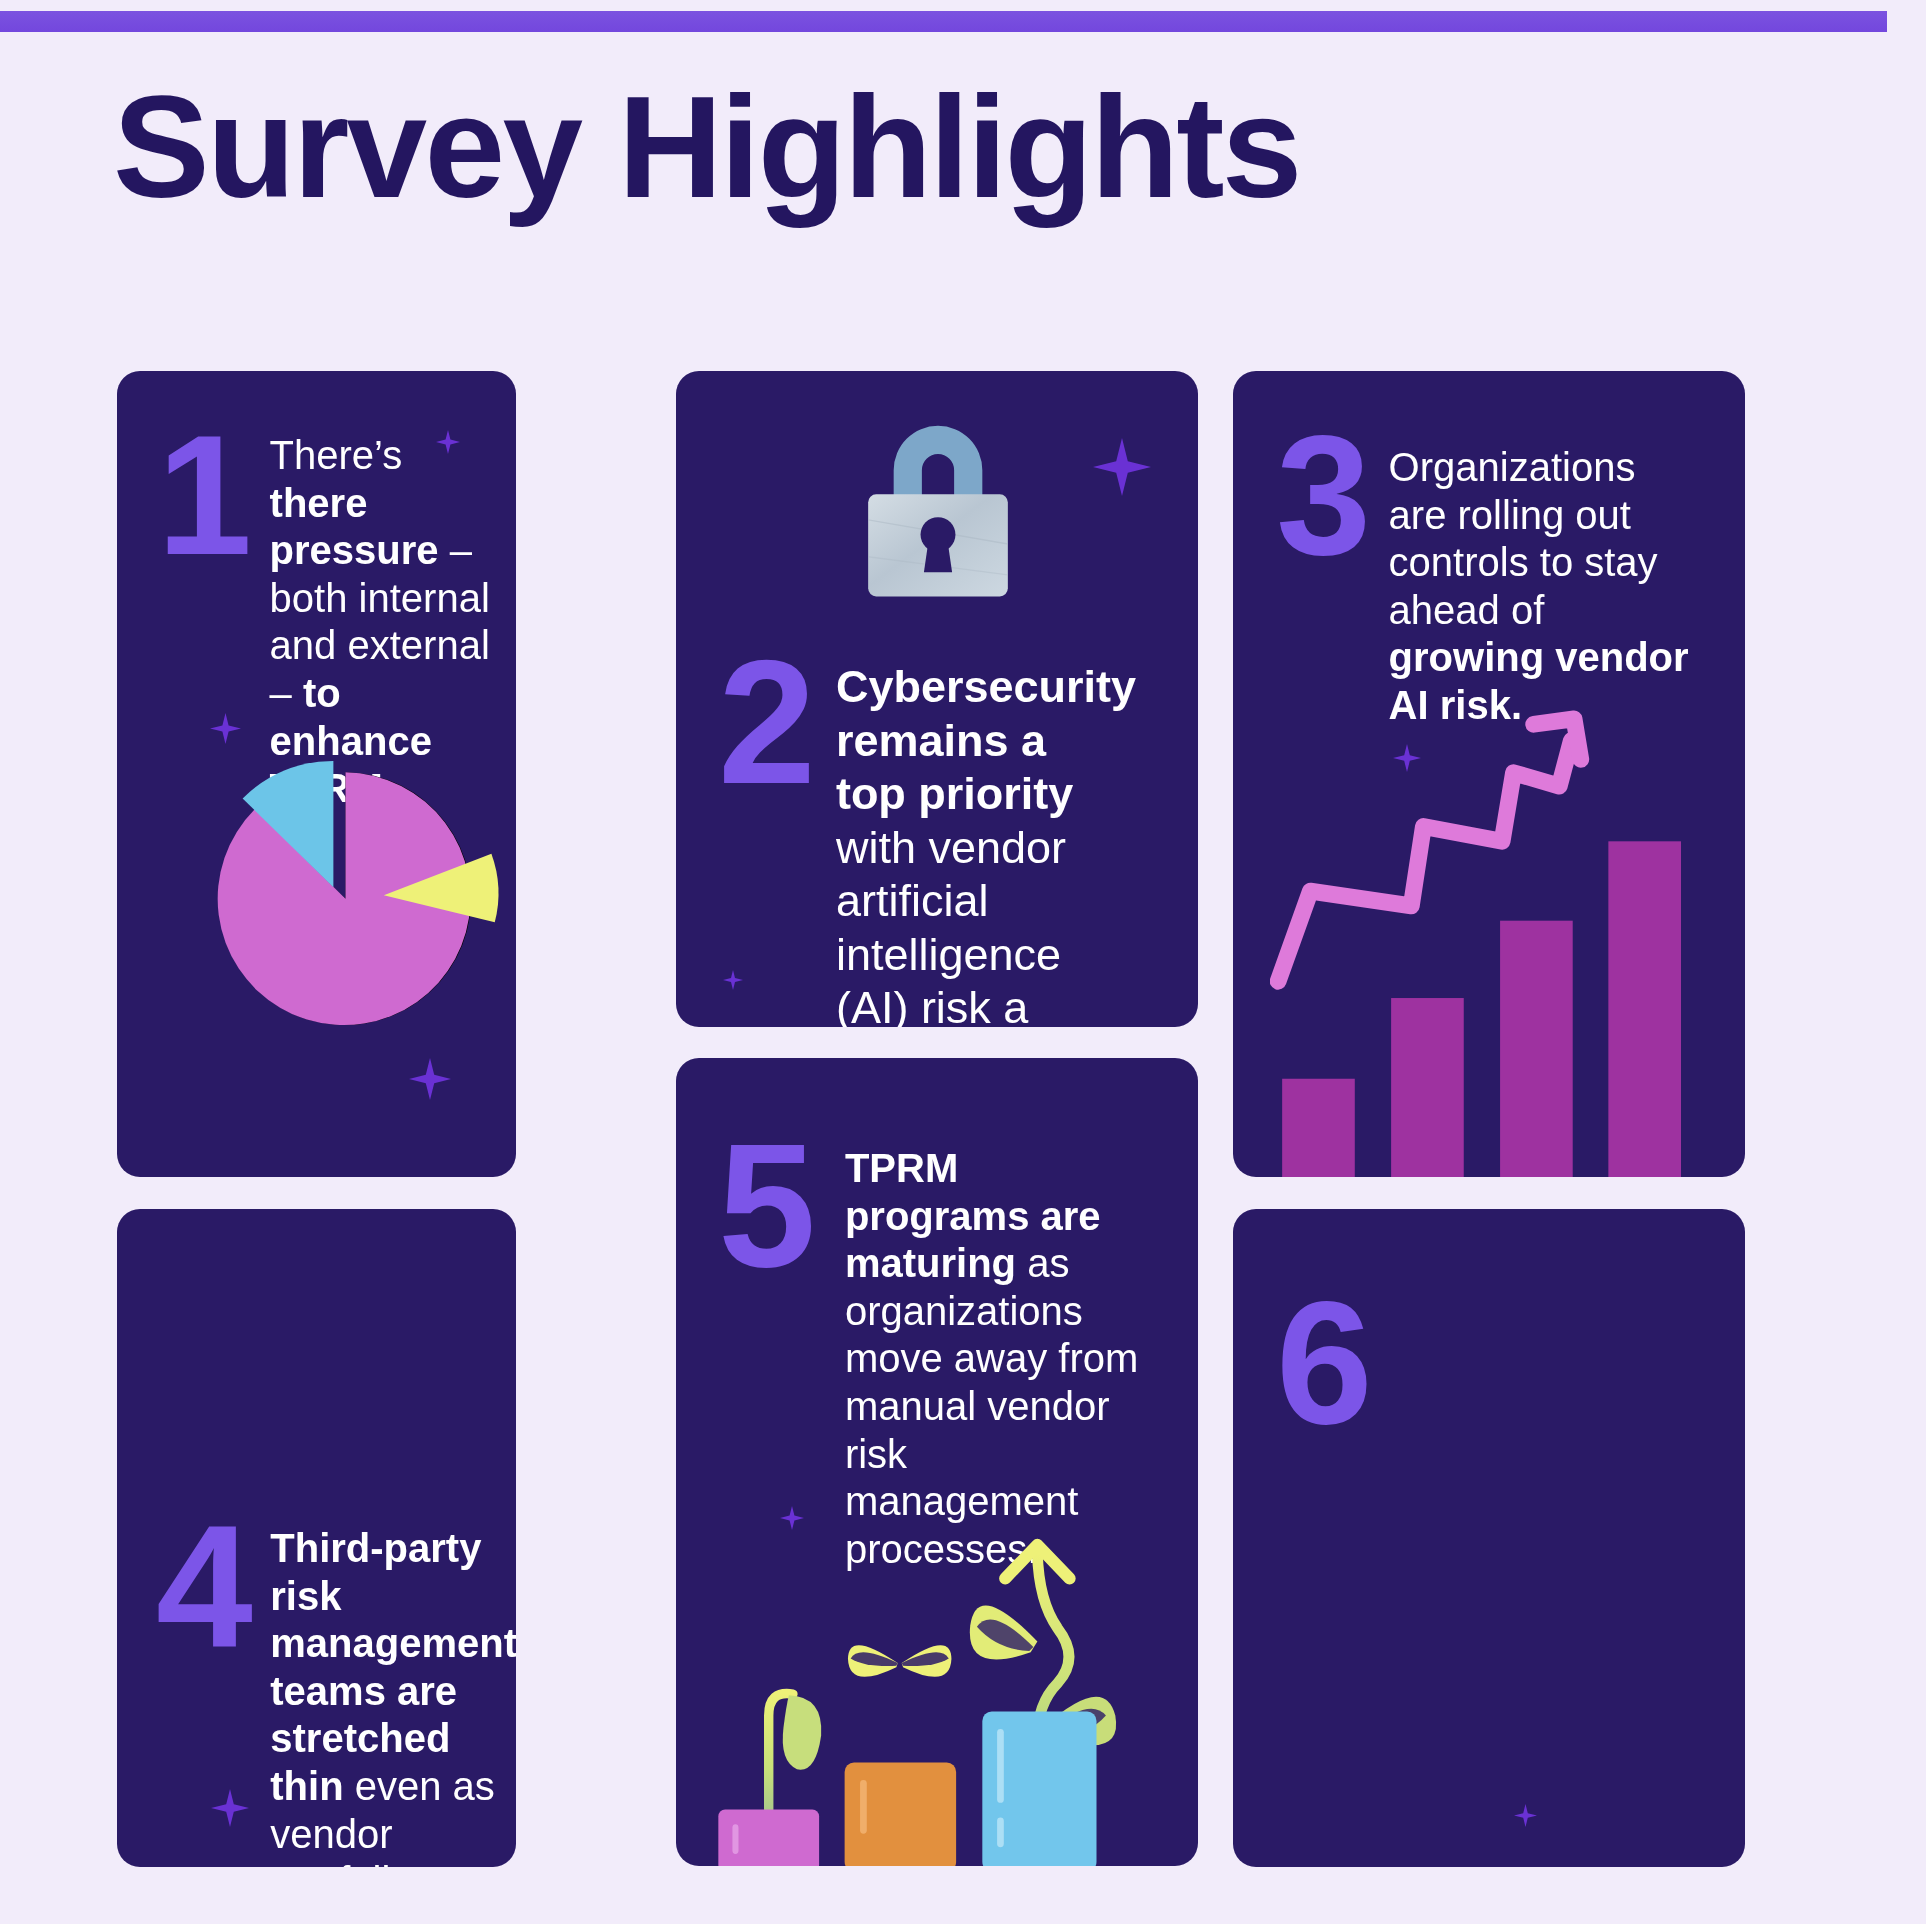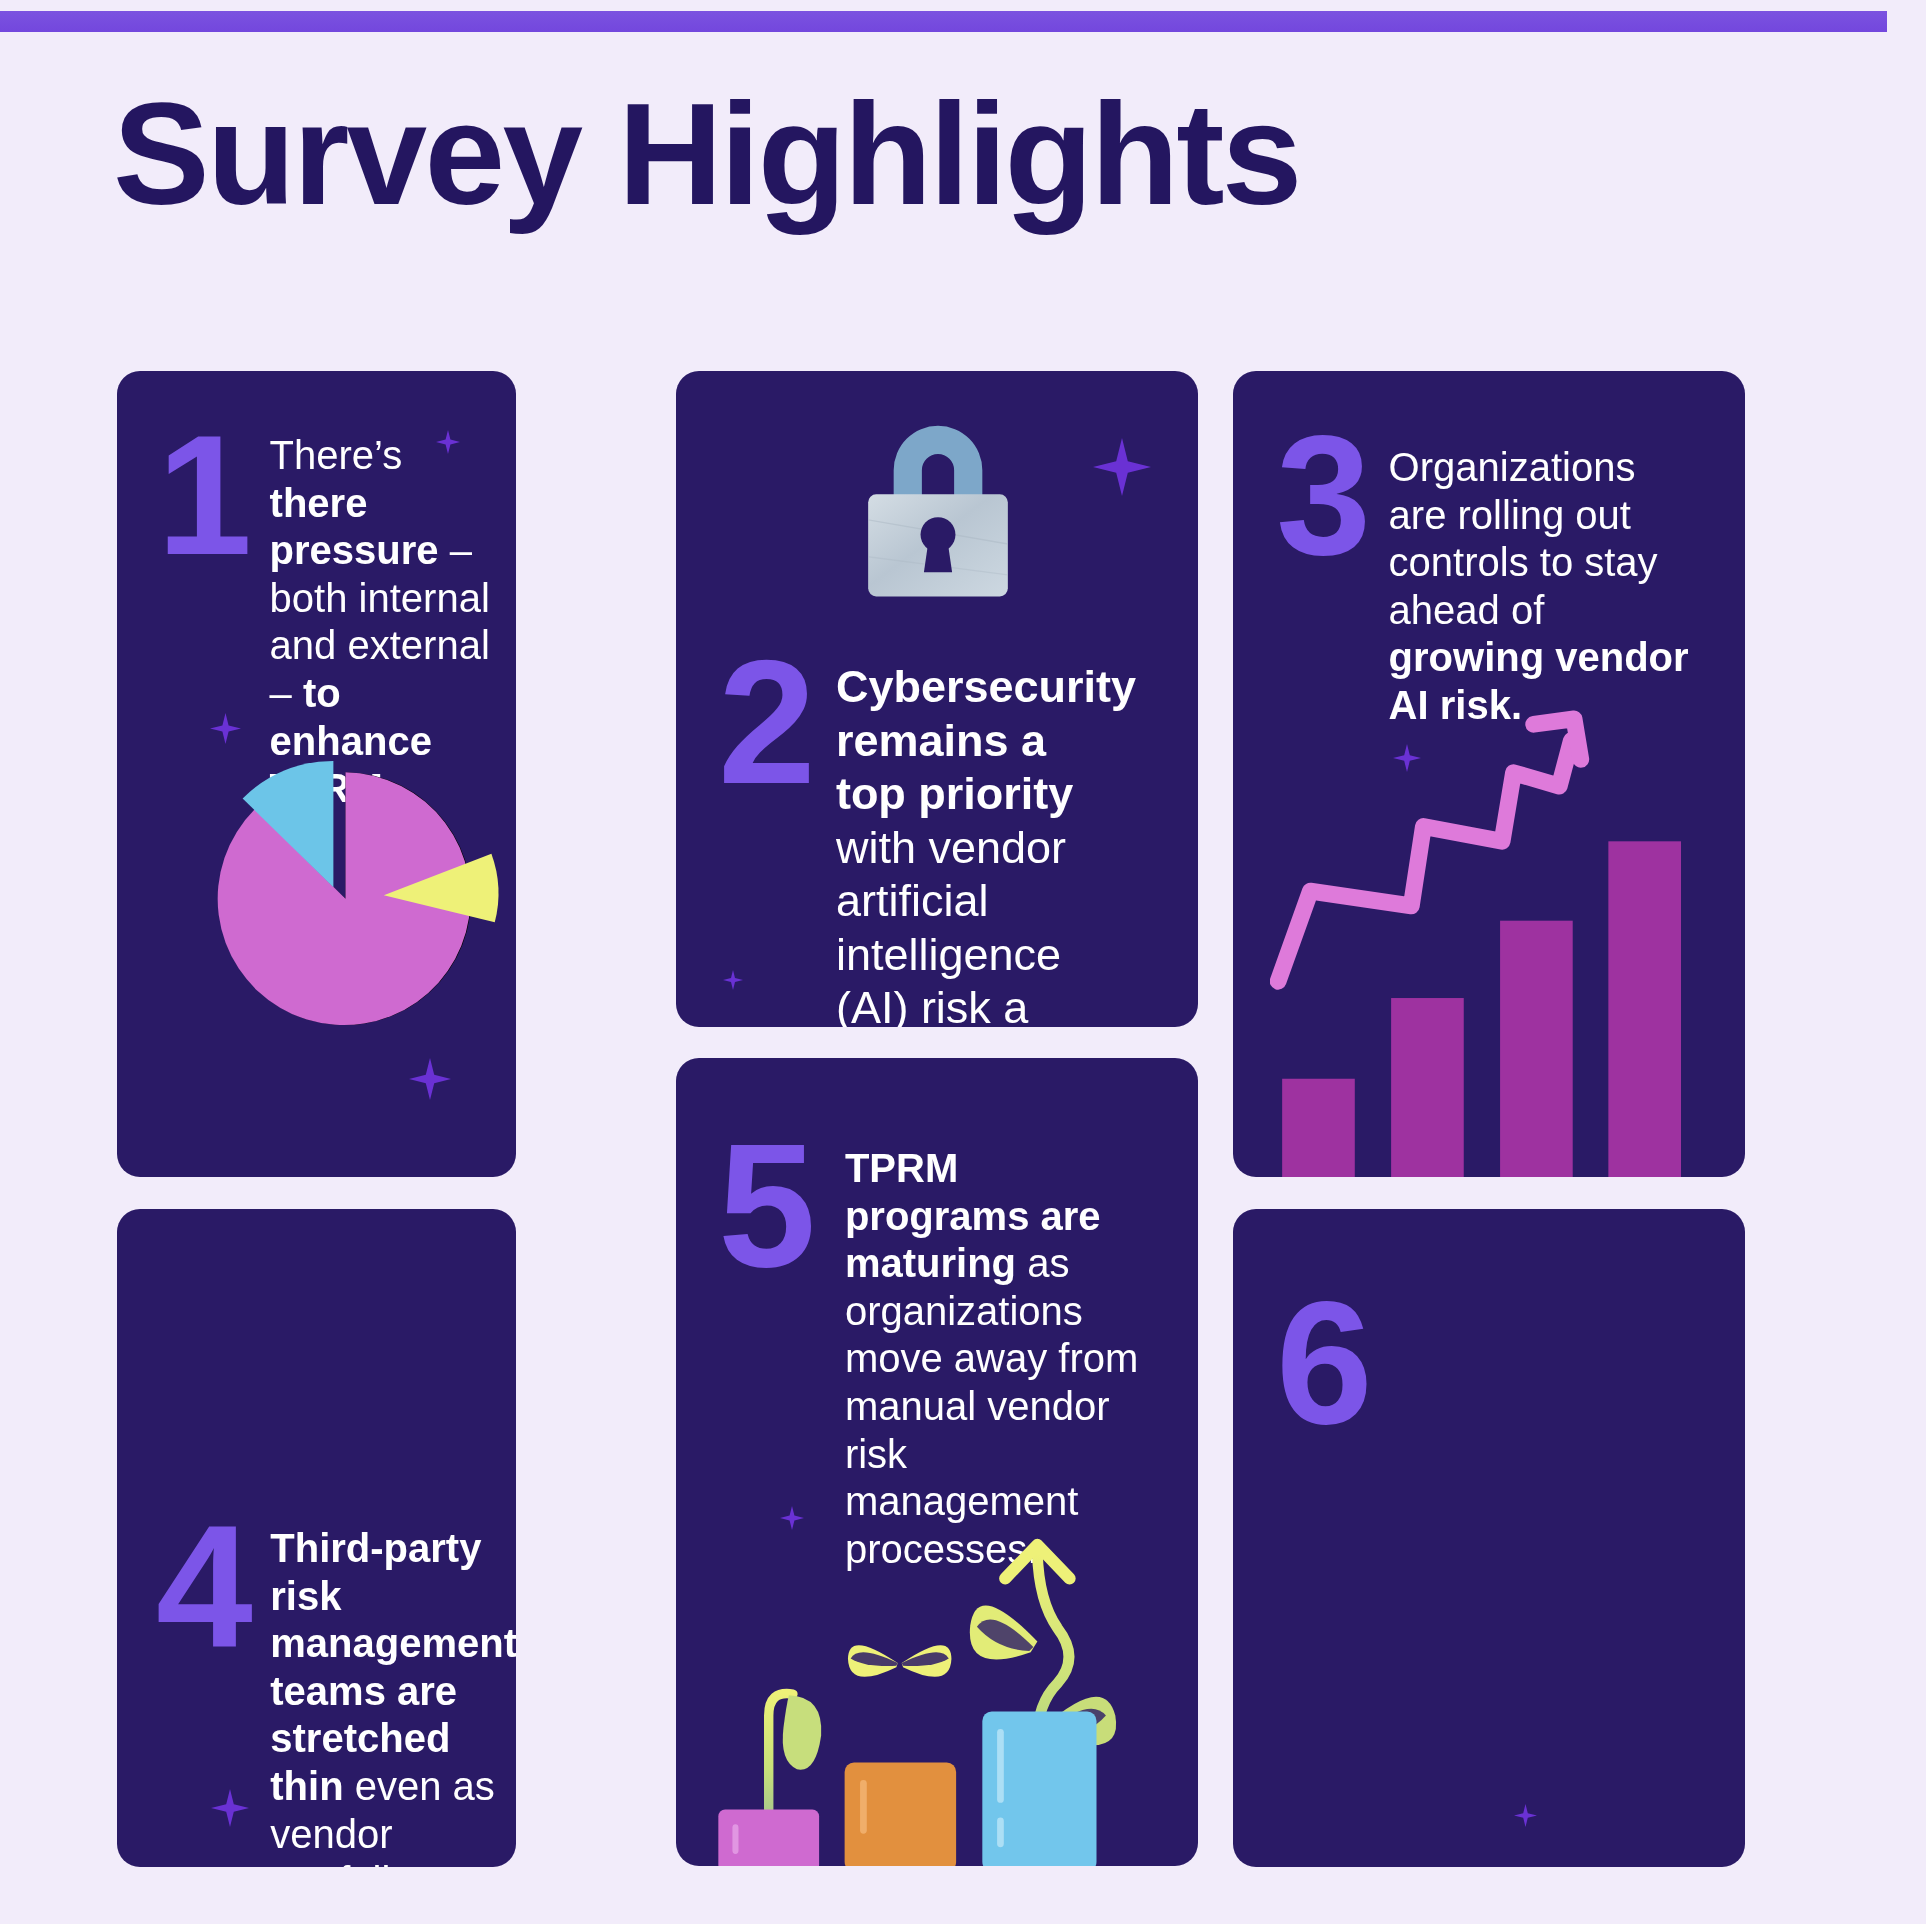--- a/index.html
+++ b/index.html
@@ -13,21 +13,21 @@
 
   
   .top-bar {
     position: absolute; left: 0; top: 10.8px;
     width: 1887px; height: 21px;
     background: linear-gradient(180deg,#7b52e0 0%,#7347dd 100%);
   }
 
   
   .title {
-    position: absolute; left: 113px; top: 82px;
+    position: absolute; left: 113px; top: 75px;
     font-size: 145px; font-weight: 700; line-height: 1.0;
     color: #241660; letter-spacing: -2.7px;
     font-family: "Liberation Sans", sans-serif;
   }
 
   
   .card {
     position: absolute;
     background: #2a1a66;
     border-radius: 23px;

